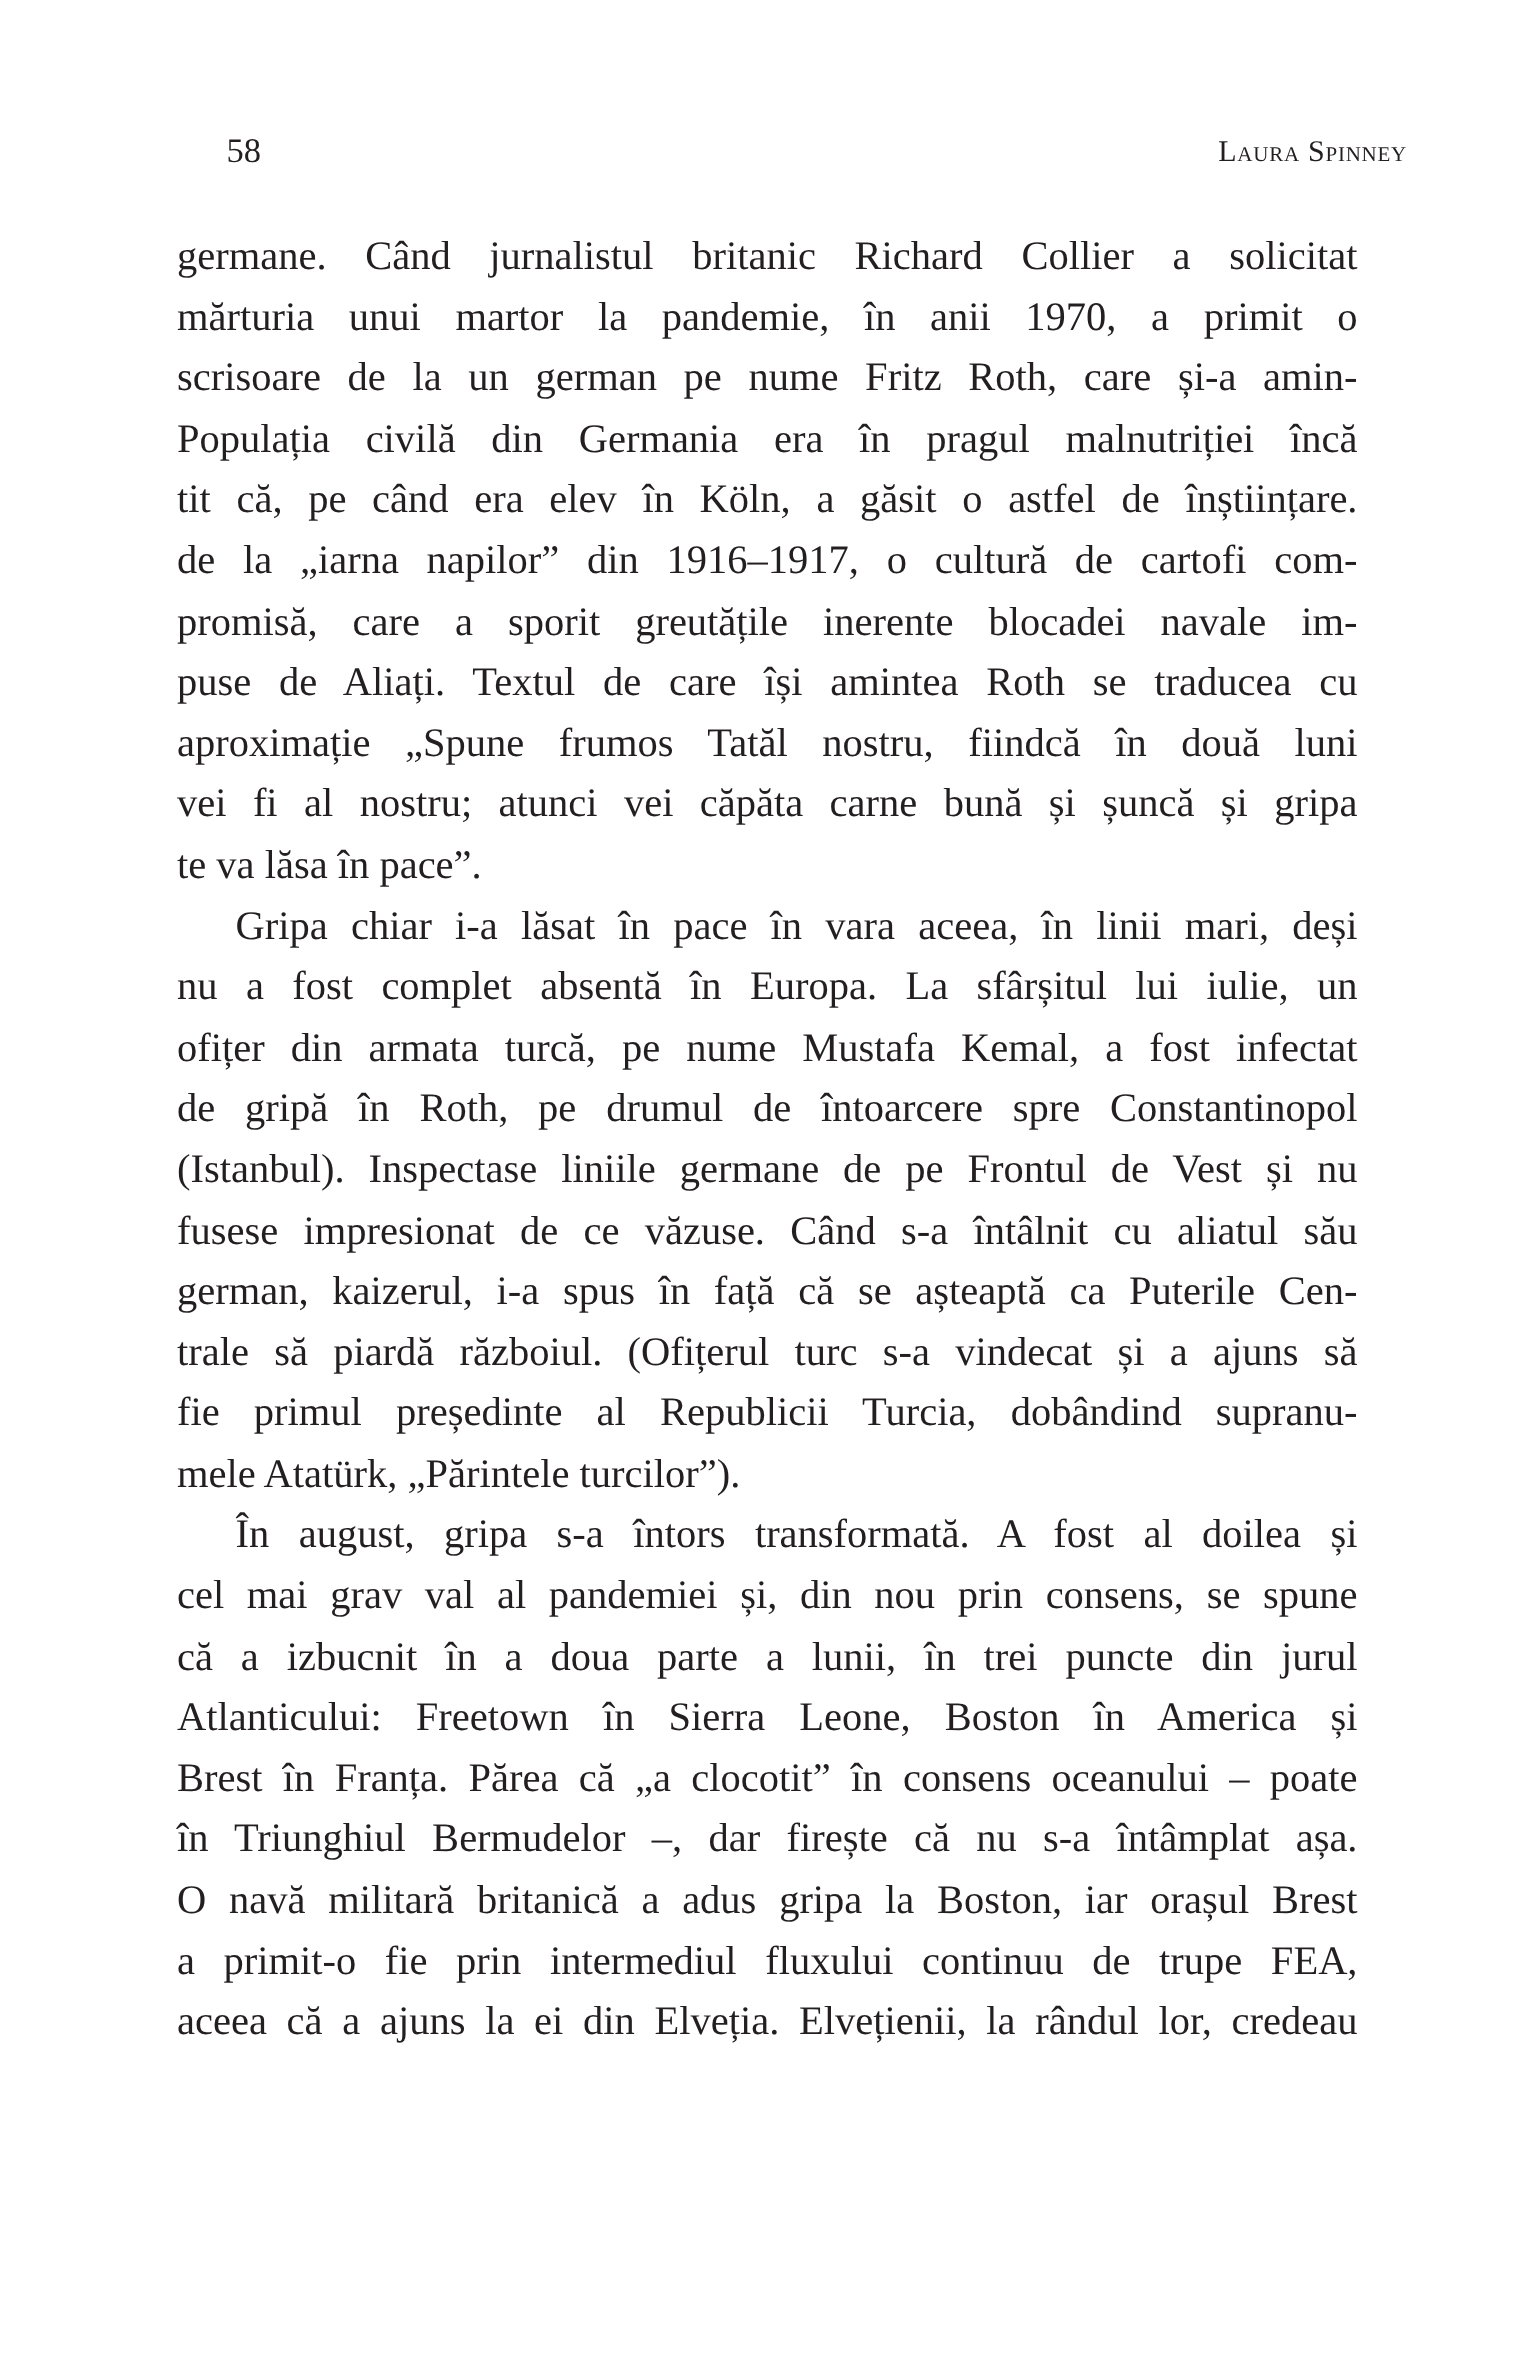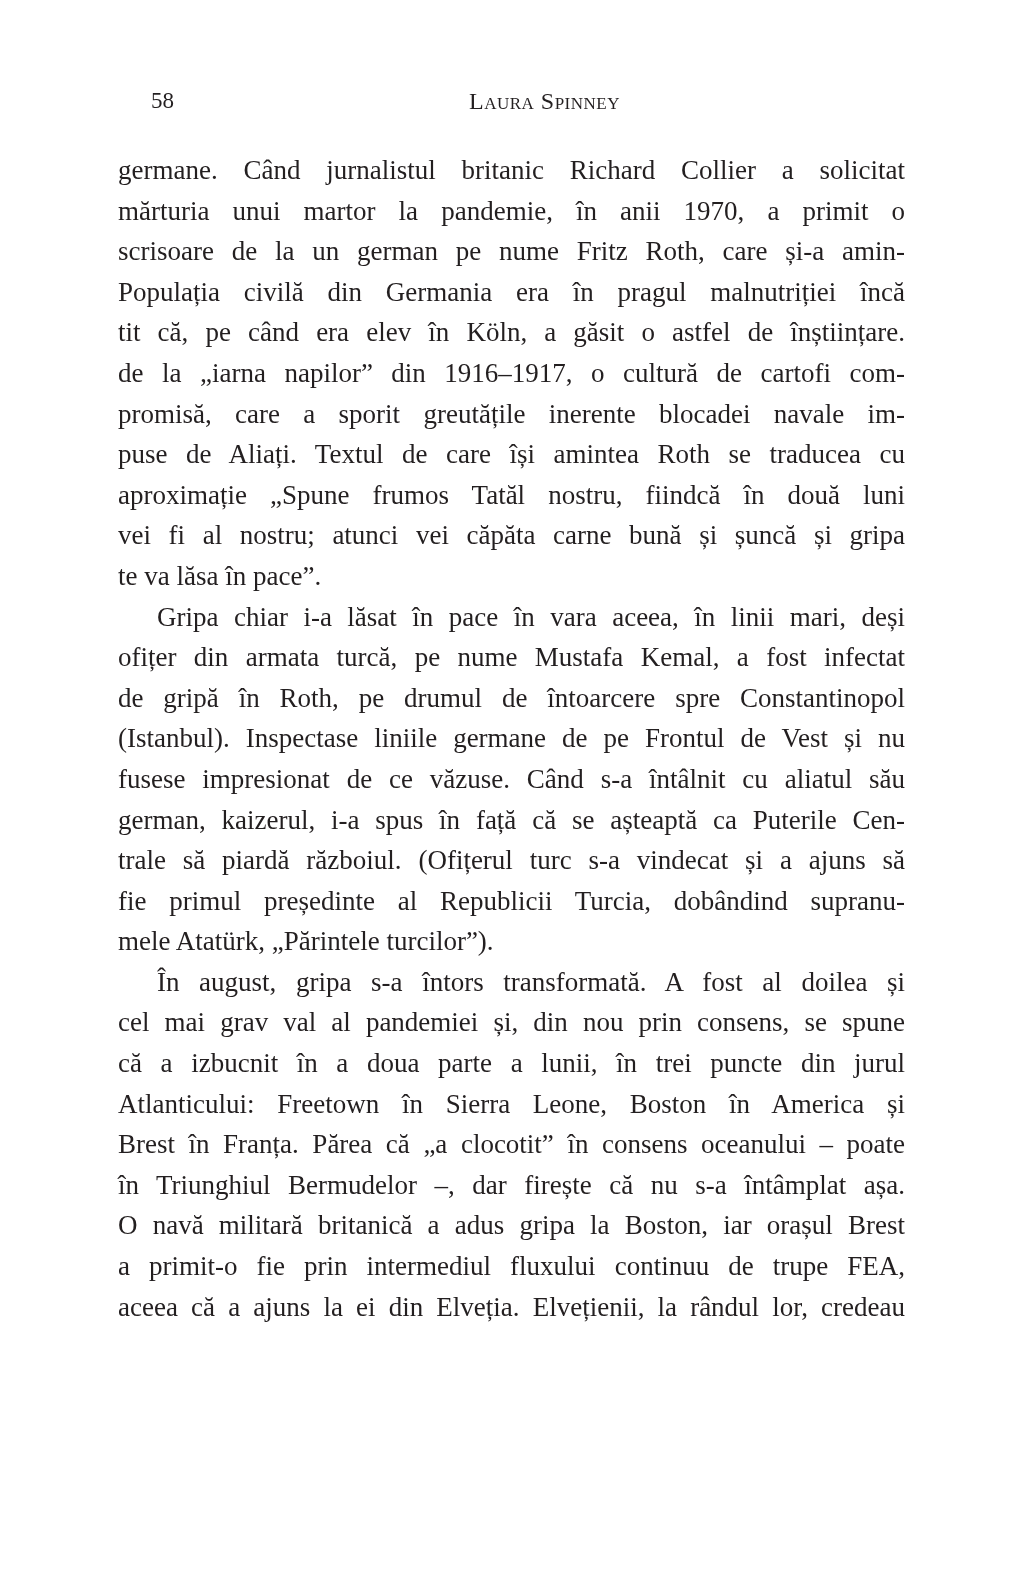--- a/index.html
+++ b/index.html
@@ -27,24 +27,24 @@
     }
     .page-number {
       position: absolute;
       left: 0;
       top: 0;
     }
     .running-title {
       position: absolute;
       left: 0;
       right: 0;
-      text-align: center;
+      text-align: right;
       font-variant: small-caps;
       letter-spacing: 0.5px;
-      font-size: 24px;
+      font-size: 20px;
     }
     .body-text {
       position: absolute;
       top: 150px;
       left: 118px;
       width: 787px;
     }
     .line {
       display: block;
       height: 40.6px;
@@ -81,20 +81,21 @@
     <span class="line">de la „iarna napilor” din 1916–1917, o cultură de cartofi com-</span>
     <span class="line">promisă, care a sporit greutățile inerente blocadei navale im-</span>
     <span class="line">puse de Aliați. Textul de care își amintea Roth se traducea cu</span>
     <span class="line">aproximație „Spune frumos Tatăl nostru, fiindcă în două luni</span>
     <span class="line">vei fi al nostru; atunci vei căpăta carne bună și șuncă și gripa</span>
     <span class="line last">te va lăsa în pace”.</span>
   </div>
 
   <div>
     <span class="line indent">Gripa chiar i-a lăsat în pace în vara aceea, în linii mari, deși</span>
+    <span class="line">nu a fost complet absentă în Europa. La sfârșitul lui iulie, un</span>
     <span class="line">ofițer din armata turcă, pe nume Mustafa Kemal, a fost infectat</span>
     <span class="line">de gripă în Roth, pe drumul de întoarcere spre Constantinopol</span>
     <span class="line">(Istanbul). Inspectase liniile germane de pe Frontul de Vest și nu</span>
     <span class="line">fusese impresionat de ce văzuse. Când s-a întâlnit cu aliatul său</span>
     <span class="line">german, kaizerul, i-a spus în față că se așteaptă ca Puterile Cen-</span>
     <span class="line">trale să piardă războiul. (Ofițerul turc s-a vindecat și a ajuns să</span>
     <span class="line">fie primul președinte al Republicii Turcia, dobândind supranu-</span>
     <span class="line last">mele Atatürk, „Părintele turcilor”).</span>
   </div>
 

